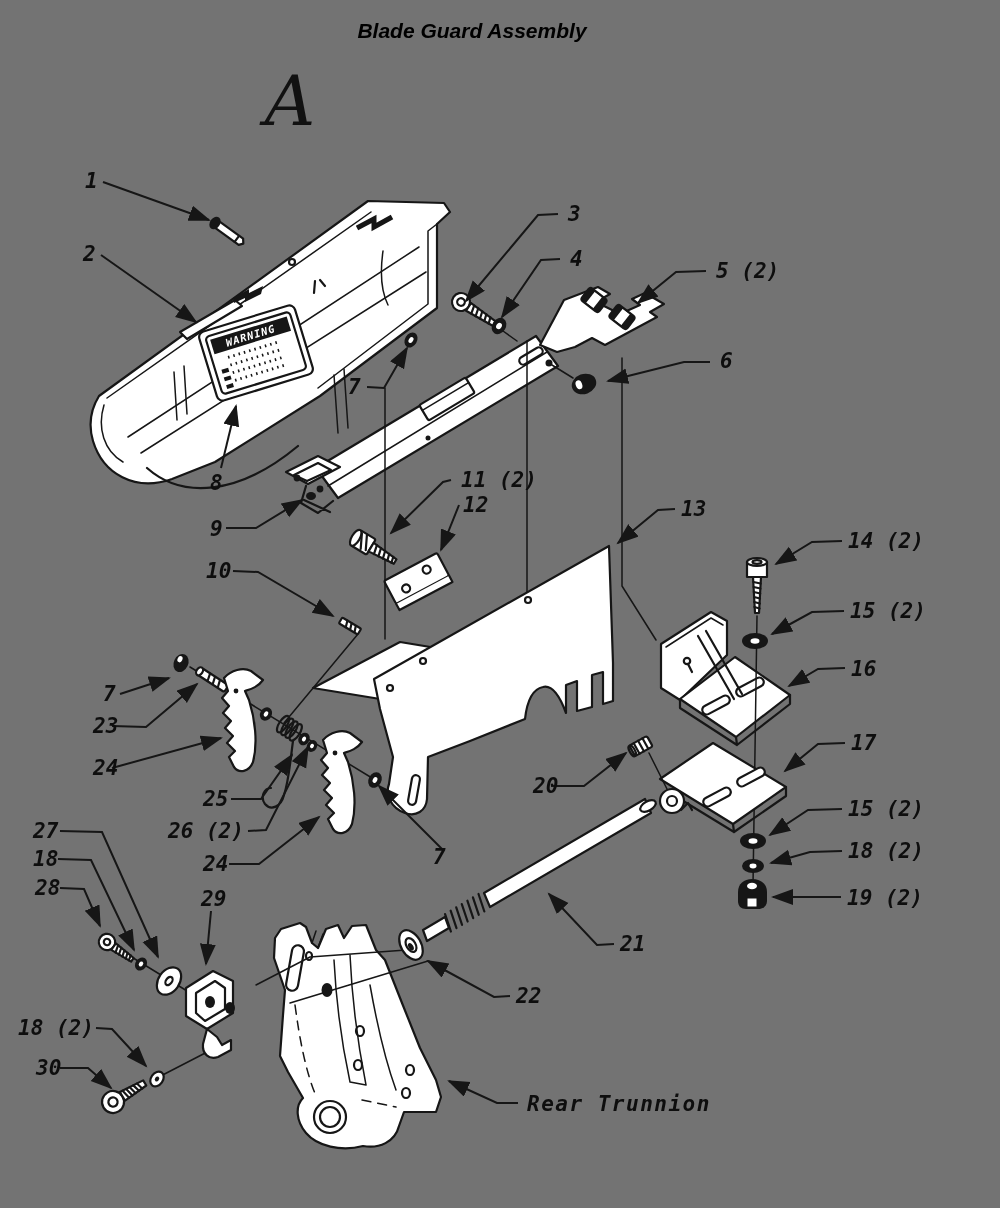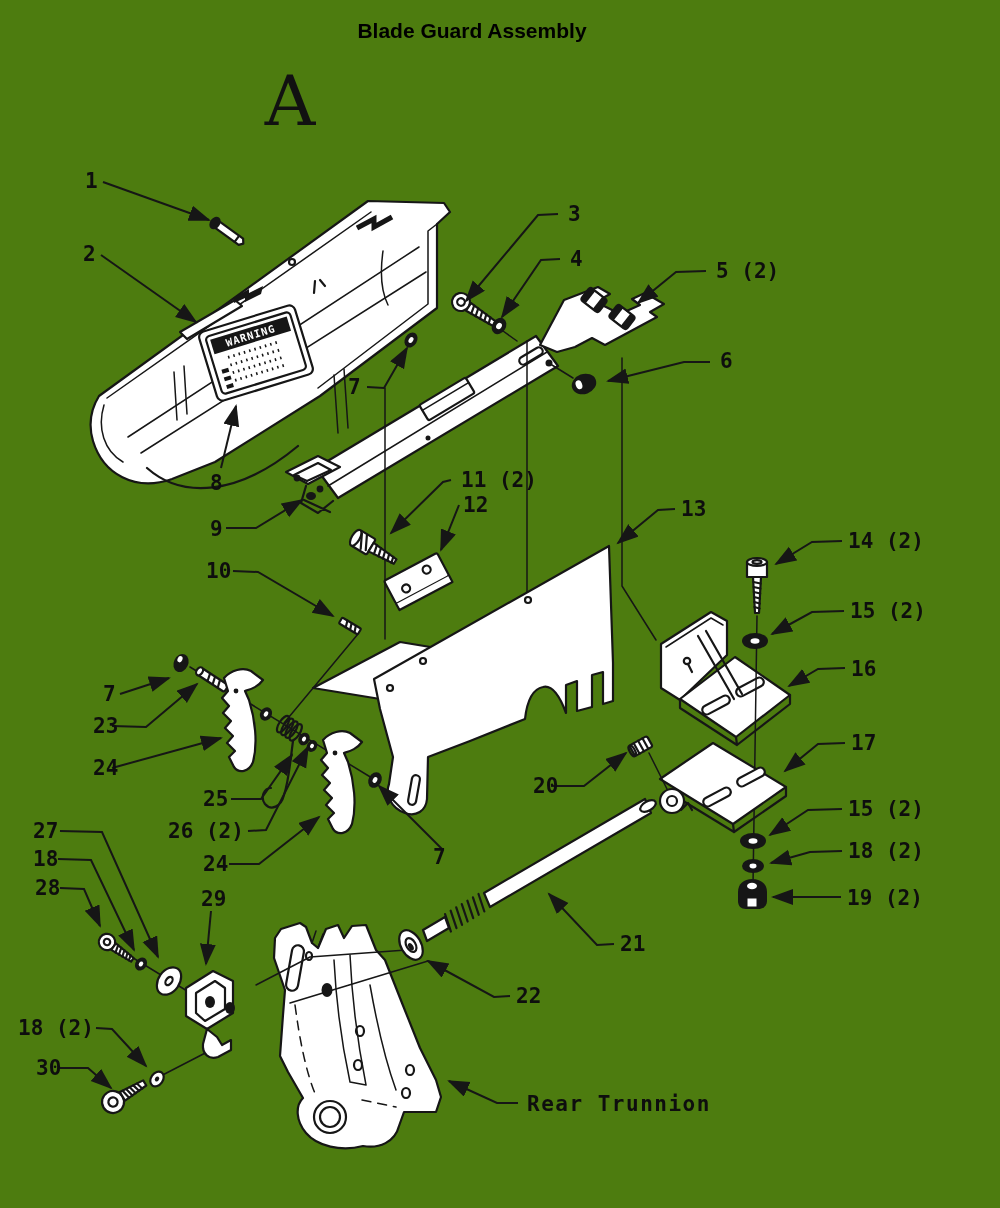--- a/index.html
+++ b/index.html
@@ -1,17 +1,17 @@
 <!DOCTYPE html>
 <html><head>
 <meta charset="utf-8">
 <style>
   html,body{margin:0;padding:0;background:#fff;}
-  .page{position:relative;width:1000px;height:1208px;background:#4d7c0f;overflow:hidden;
-        font-family:"Liberation Sans",sans-serif;}
+  .page{position:relative;width:1000px;height:1208px;background:#737373;overflow:hidden;
+        font-family:"Liberation Sans",sans-serif;font-style:italic;}
   svg{position:absolute;left:0;top:0;}
   .ln{stroke:#161616;fill:none;stroke-width:2.2;stroke-linecap:round;stroke-linejoin:round;}
   .fw{fill:#ffffff;}
   .fd{fill:#161616;stroke:none;}
   .thin{stroke-width:1.5;}
   .dash{stroke-dasharray:9 7;}
   .title-text{font-family:"Liberation Sans",sans-serif;font-weight:bold;font-size:21px;fill:#000;}
   .view-letter{font-family:"DejaVu Serif",serif;font-size:70px;fill:#111;}
   .callout{font-family:"DejaVu Sans Mono",monospace;font-weight:bold;font-size:21px;fill:#0e0e0e;}
   .leader{stroke:#161616;stroke-width:2;fill:none;}

